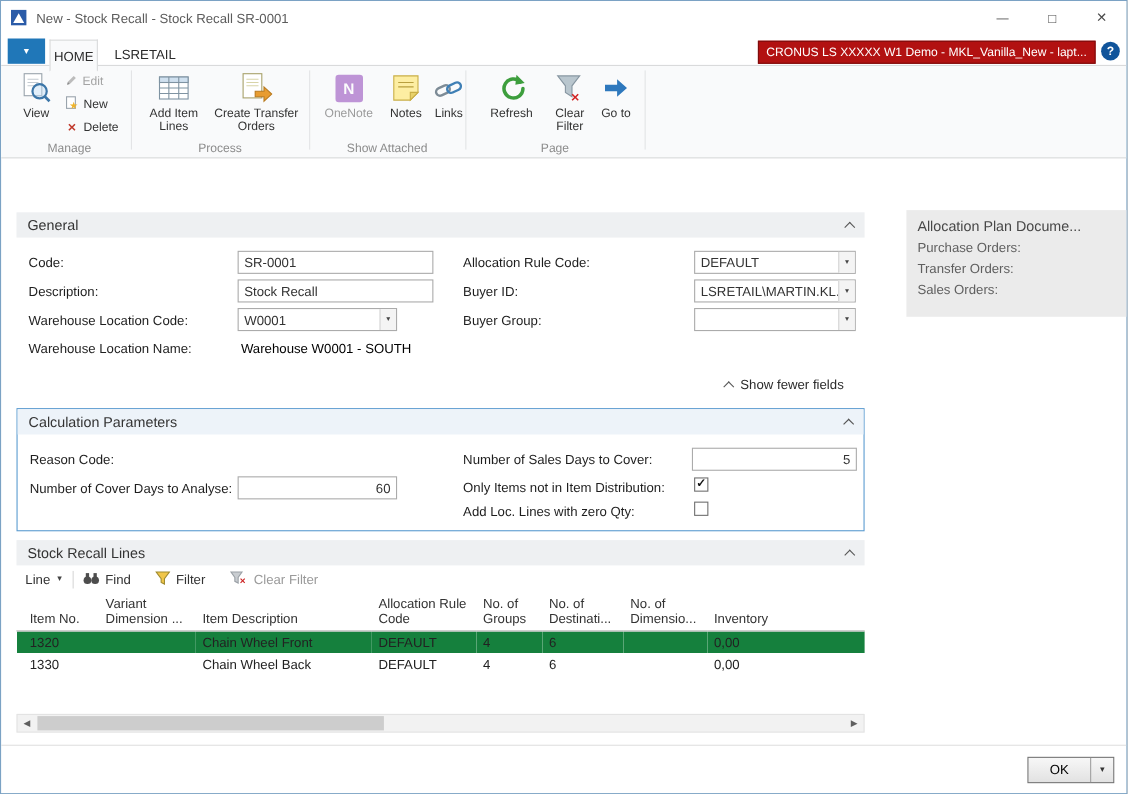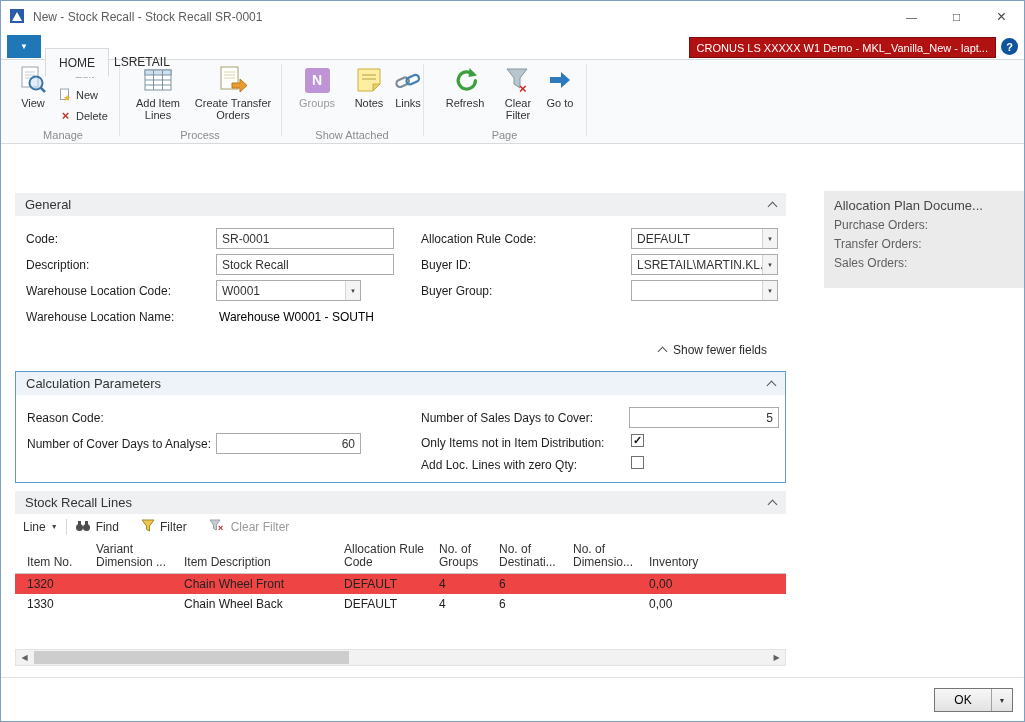--- a/index.html
+++ b/index.html
@@ -16,21 +16,21 @@
   .title-text { position:absolute; left:32px; top:9px; font-size:12px; color:#5c5c5c; white-space:nowrap; }
   .win-controls { position:absolute; right:0; top:0; height:31px; display:flex; }
   .win-btn { width:45px; height:31px; display:flex; align-items:center; justify-content:center; color:#4a4a4a; cursor:default; }
   .win-btn.min { font-size:11px; }
   .win-btn.max { font-size:12px; }
   .win-btn.close { font-size:16px; }
   
   .tabrow { position:absolute; left:0; top:31px; width:100%; height:28px; background:#fff; border-bottom:1px solid #d9dadb; }
   .app-menu { position:absolute; left:6px; top:3px; width:34px; height:23px; background:#2077b8; display:flex; align-items:center; justify-content:center; color:#fff; }
   .app-menu .caret { font-size:8px; color:#fff; }
-  .tab { position:absolute; top:16px; height:28px; display:flex; align-items:center; padding:0 13px; font-size:12px; color:#2b2b2b; z-index:2; }
+  .tab { position:absolute; top:4px; height:28px; display:flex; align-items:center; padding:0 3px; font-size:12px; color:#2b2b2b; z-index:2; }
   .tab.active { left:44px; background:#f9fafb; border:1px solid #d9dadb; border-bottom:1px solid #f9fafb; margin-top:0; height:29px; }
   .tab.plain { left:100px; }
   .badge { position:absolute; right:28px; top:5px; height:21px; background:#b21111; border:1px solid #7e0c0c; color:#fff; font-size:11px; display:flex; align-items:center; padding:0 7px; white-space:nowrap; }
   .help-btn { position:absolute; right:6px; top:6px; width:17px; height:17px; border-radius:50%; background:#10549b; color:#fff; font-size:11px; font-weight:bold; display:flex; align-items:center; justify-content:center; }
   
   .ribbon { position:absolute; left:0; top:59px; width:100%; height:84px; background:#f9fafb; border-bottom:1px solid #d9dadb; }
   .rsep { position:absolute; top:4px; height:72px; width:1px; background:#e3e4e6; }
   .rgroup-label { position:absolute; bottom:2px; font-size:11px; color:#8c8c8c; text-align:center; }
   .big-btn { position:absolute; top:4px; display:flex; flex-direction:column; align-items:center; font-size:11px; color:#333; text-align:center; cursor:default; }
   .big-btn .bicon { height:32px; display:flex; align-items:center; justify-content:center; }
@@ -71,21 +71,21 @@
   .tb-btn .caret { font-size:7px; color:#444; }
   .tb-btn.disabled { color:#9a9a9a; }
   .tb-sep { width:1px; height:16px; background:#d8d8d8; }
   
   .lines-table { position:absolute; left:14px; top:540px; width:771px; border-collapse:collapse; font-size:12px; table-layout:fixed; }
   .lines-table th { vertical-align:bottom; padding:2px 6px 4px; border-bottom:1px solid #c9c9c9; font-weight:normal; color:#333; text-align:left; line-height:13px; }
   .lines-table td { padding:3px 6px; height:17px; color:#222; white-space:nowrap; overflow:hidden; }
   .lines-table th.r, .lines-table td.r { }
   .lines-table th.first, .lines-table td.first { padding-left:12px; }
   .lines-table th.last, .lines-table td.last { padding-right:15px; }
-  .lines-table tr.selected td { background:#ef4444; }
+  .lines-table tr.selected td { background:#15803d; }
   
   .hscroll { position:absolute; left:14px; top:648px; width:771px; height:17px; background:#f2f2f2; border:1px solid #e3e3e3; }
   .scroll-arrow { position:absolute; top:0; width:17px; height:15px; display:flex; align-items:center; justify-content:center; font-size:8px; color:#5f5f5f; }
   .scroll-arrow.left { left:0; }
   .scroll-arrow.right { right:0; }
   .scroll-thumb { position:absolute; left:18px; top:1px; width:315px; height:13px; background:#cdcdcd; }
   
   .footer-sep { position:absolute; left:0; top:676px; width:100%; height:1px; background:#e0e0e0; }
   .ok-btn { position:absolute; left:933px; top:687px; width:79px; height:24px; display:flex; border:1px solid #757575; background:linear-gradient(#f7f7f7,#e2e2e2); }
   .ok-main { flex:1; display:flex; align-items:center; justify-content:center; font-size:12px; color:#000; }
@@ -188,21 +188,21 @@
           </svg>
       </span>
       <span class="blabel">Create Transfer Orders</span>
     </div>
     <div class="rgroup-label" style="left:118px;width:162px">Process</div>
 
     <div class="big-btn disabled" style="left:288px;width:56px">
       <span class="bicon">
         <span class="onenote-tile">N</span>
       </span>
-      <span class="blabel">Groups</span>
+      <span class="blabel">OneNote</span>
     </div>
     <div class="big-btn" style="left:348px;width:40px">
       <span class="bicon">
         <svg width="26" height="26">
             <polygon points="2,2 24,2 24,17 17,24 2,24" fill="#fdeea2" stroke="#c9ae45"></polygon>
             <polygon points="24,17 17,17 17,24" fill="#e8d169" stroke="#c9ae45"></polygon>
             <line x1="6" y1="8" x2="20" y2="8" stroke="#b89f3e"></line>
             <line x1="6" y1="12" x2="20" y2="12" stroke="#b89f3e"></line>
           </svg>
       </span>

